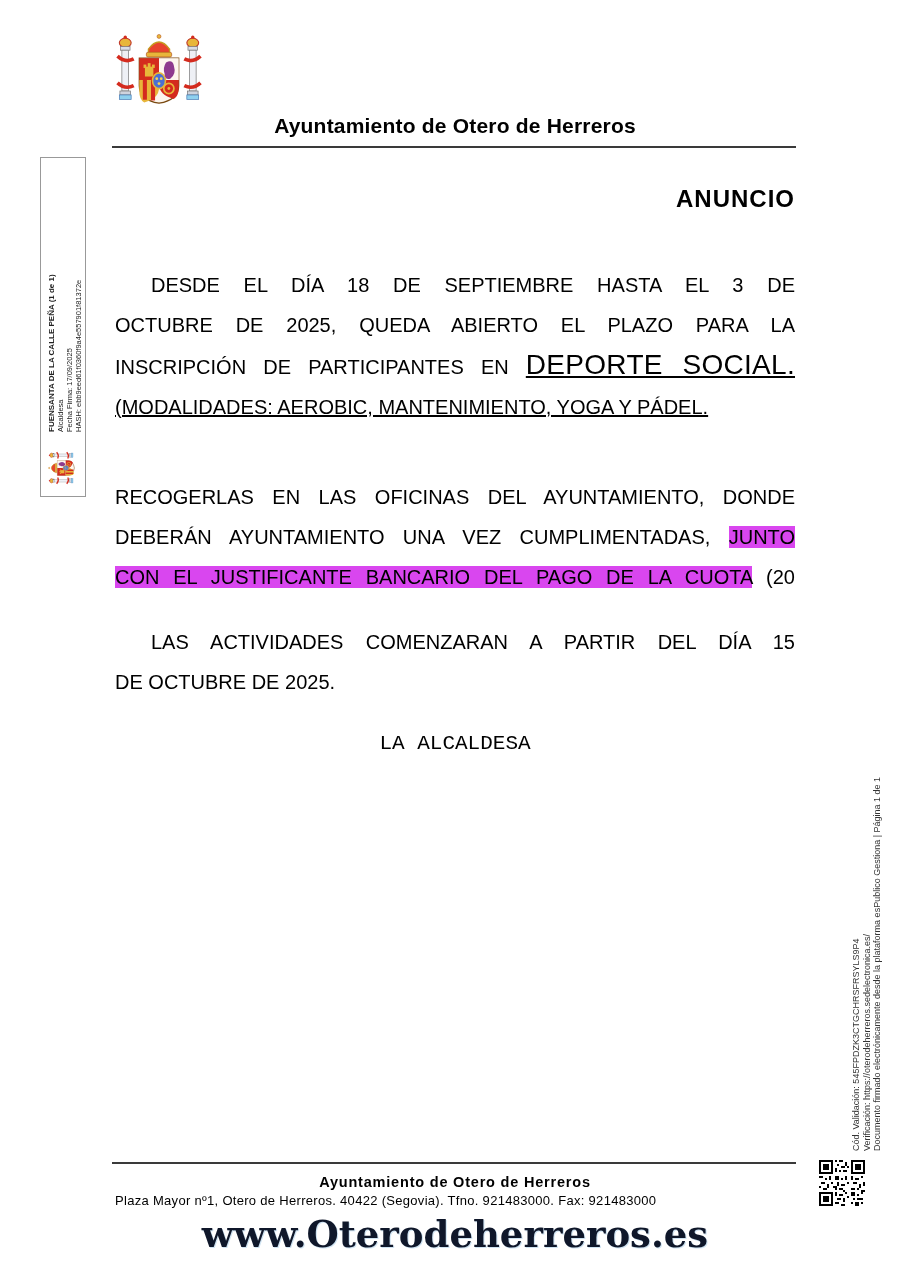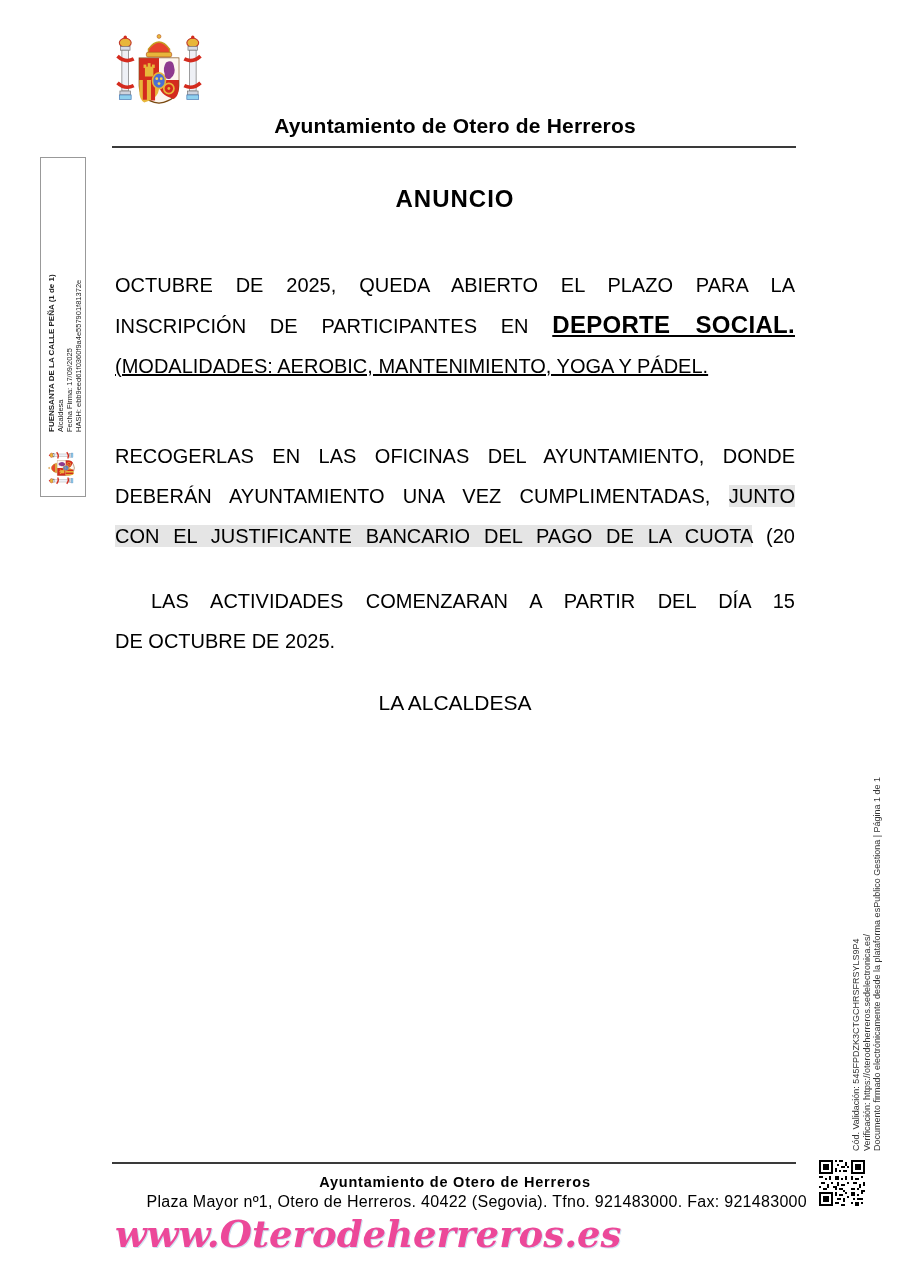--- a/index.html
+++ b/index.html
@@ -39,38 +39,38 @@
     position:absolute; left:46px; top:450px; width:34px; height:36px;
     transform:rotate(-90deg);
   }
 
   
   .doc {
     position:absolute; left:115px; top:185px; width:680px;
     font-size:20px;
   }
   .doc-title {
-    text-align:center; font-weight:bold; font-size:24px;
+    text-align:right; font-weight:bold; font-size:24px;
     letter-spacing:1px; line-height:28px;
   }
   .para { line-height:40px; }
   .para.single { line-height:27px; }
   .paras > .para:nth-child(1) { margin-top:52px; }
   .paras > .para:nth-child(2) { margin-top:50px; }
   .paras > .para:nth-child(3) { margin-top:25px; }
   .paras > .para:nth-child(4) { margin-top:35px; }
   .line { text-align:justify; }
   .line.just { text-align-last:justify; }
   .line.indent { text-indent:36px; }
   .seg-normal { }
-  .seg-bold-underline { font-weight:bold; font-size:24px; text-decoration:underline; letter-spacing:0.3px; }
+  .seg-bold-underline { font-weight:normal; font-size:28px; text-decoration:underline; letter-spacing:0.3px; }
   .seg-underline { text-decoration:underline;margin-top:48px; }
-  .seg-highlight { background:#e5e5e5; }
+  .seg-highlight { background:#d946ef; }
   .signature-line {
-    margin-top:28px; text-align:center; font-size:21px; line-height:27px;
+    margin-top:28px; text-align:center; font-size:21px; line-height:27px;font-family:Liberation Mono, monospace;
   }
 
   
   .right-stamp {
     position:absolute; left:851px; top:1151px; width:402px;
     transform:rotate(-90deg); transform-origin:0 0;
     font-size:9px; line-height:10.5px; color:#333;
     white-space:nowrap;
   }
   .qr { position:absolute; left:819px; top:1158px; width:46px; height:50px; }
@@ -78,28 +78,29 @@
   
   .footer-rule {
     position:absolute; left:112px; top:1162px; width:684px;
     border-top:2px solid #3a3a3a; height:0;
   }
   .footer-org {
     position:absolute; left:115px; top:1174px; width:680px;
     text-align:center; font-weight:bold; font-size:14.5px; letter-spacing:0.8px;
   }
   .footer-address {
-    position:absolute; left:127px; top:1193px; width:680px;
-    text-align:right; font-size:16px; letter-spacing:0.3px;
+    position:absolute; left:115px; top:1193px; width:680px;
+    text-align:left; font-size:13px; letter-spacing:0.3px;
   }
   .footer-website {
     position:absolute; left:115px; top:1212px; width:680px;
+    text-align:center;
     font-family:"DejaVu Serif","Liberation Serif",serif;
-    font-style:italic; font-weight:bold; font-size:37px;
-    color:#ec4899;
+    font-weight:bold; font-size:37px;
+    color:#0f172a;
     text-shadow:1px 1px 0 #cfe3f2;
   }
 </style>
 </head>
 <body>
 
 <svg width="0" height="0" style="position:absolute" aria-hidden="true">
   <defs>
     <g id="coa">
 
@@ -168,20 +169,21 @@
   <div>HASH: ebb9eed61f0360f9a4e557901f81372e</div>
 </div>
 <svg class="coa-mini" viewBox="0 0 64 64">
     <use href="#coa"></use>
   </svg>
 
 <div class="doc">
   <div class="doc-title">ANUNCIO</div>
   <div class="paras">
       <div class="para double">
+        <div class="line just indent"><span class="seg-normal">DESDE EL DÍA 18 DE SEPTIEMBRE HASTA EL 3 DE</span></div>
         <div class="line just"><span class="seg-normal">OCTUBRE DE 2025, QUEDA ABIERTO EL PLAZO PARA LA</span></div>
         <div class="line just"><span class="seg-normal">INSCRIPCIÓN DE PARTICIPANTES EN </span><span class="seg-bold-underline">DEPORTE SOCIAL.</span></div>
         <div class="line"><span class="seg-underline">(MODALIDADES: AEROBIC, MANTENIMIENTO, YOGA Y PÁDEL. </span></div>
       </div>
       <div class="para double">
         <div class="line just"><span class="seg-normal">RECOGERLAS EN LAS OFICINAS DEL AYUNTAMIENTO, DONDE</span></div>
         <div class="line just"><span class="seg-normal">DEBERÁN AYUNTAMIENTO UNA VEZ CUMPLIMENTADAS, </span><span class="seg-highlight">JUNTO</span></div>
         <div class="line just"><span class="seg-highlight">CON EL JUSTIFICANTE BANCARIO DEL PAGO DE LA CUOTA</span><span class="seg-normal"> (20</span></div>
       </div>
       <div class="para double">

